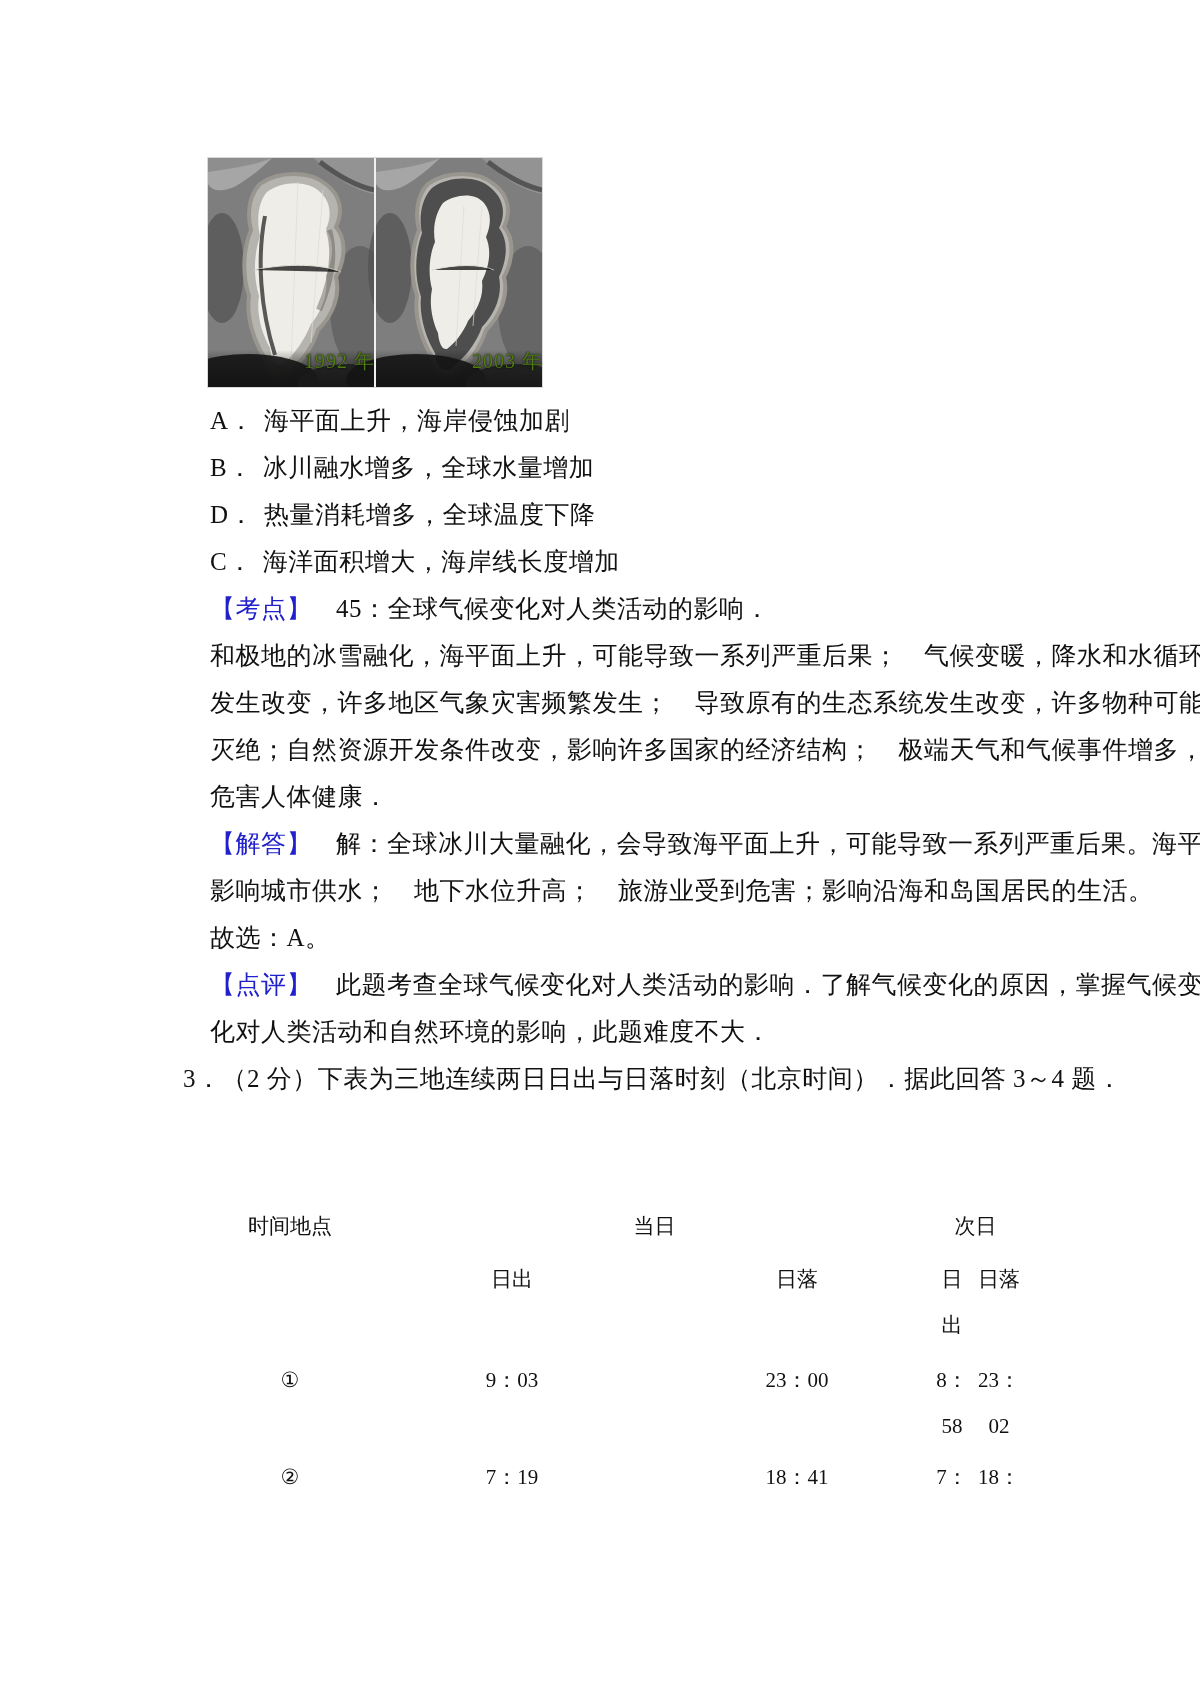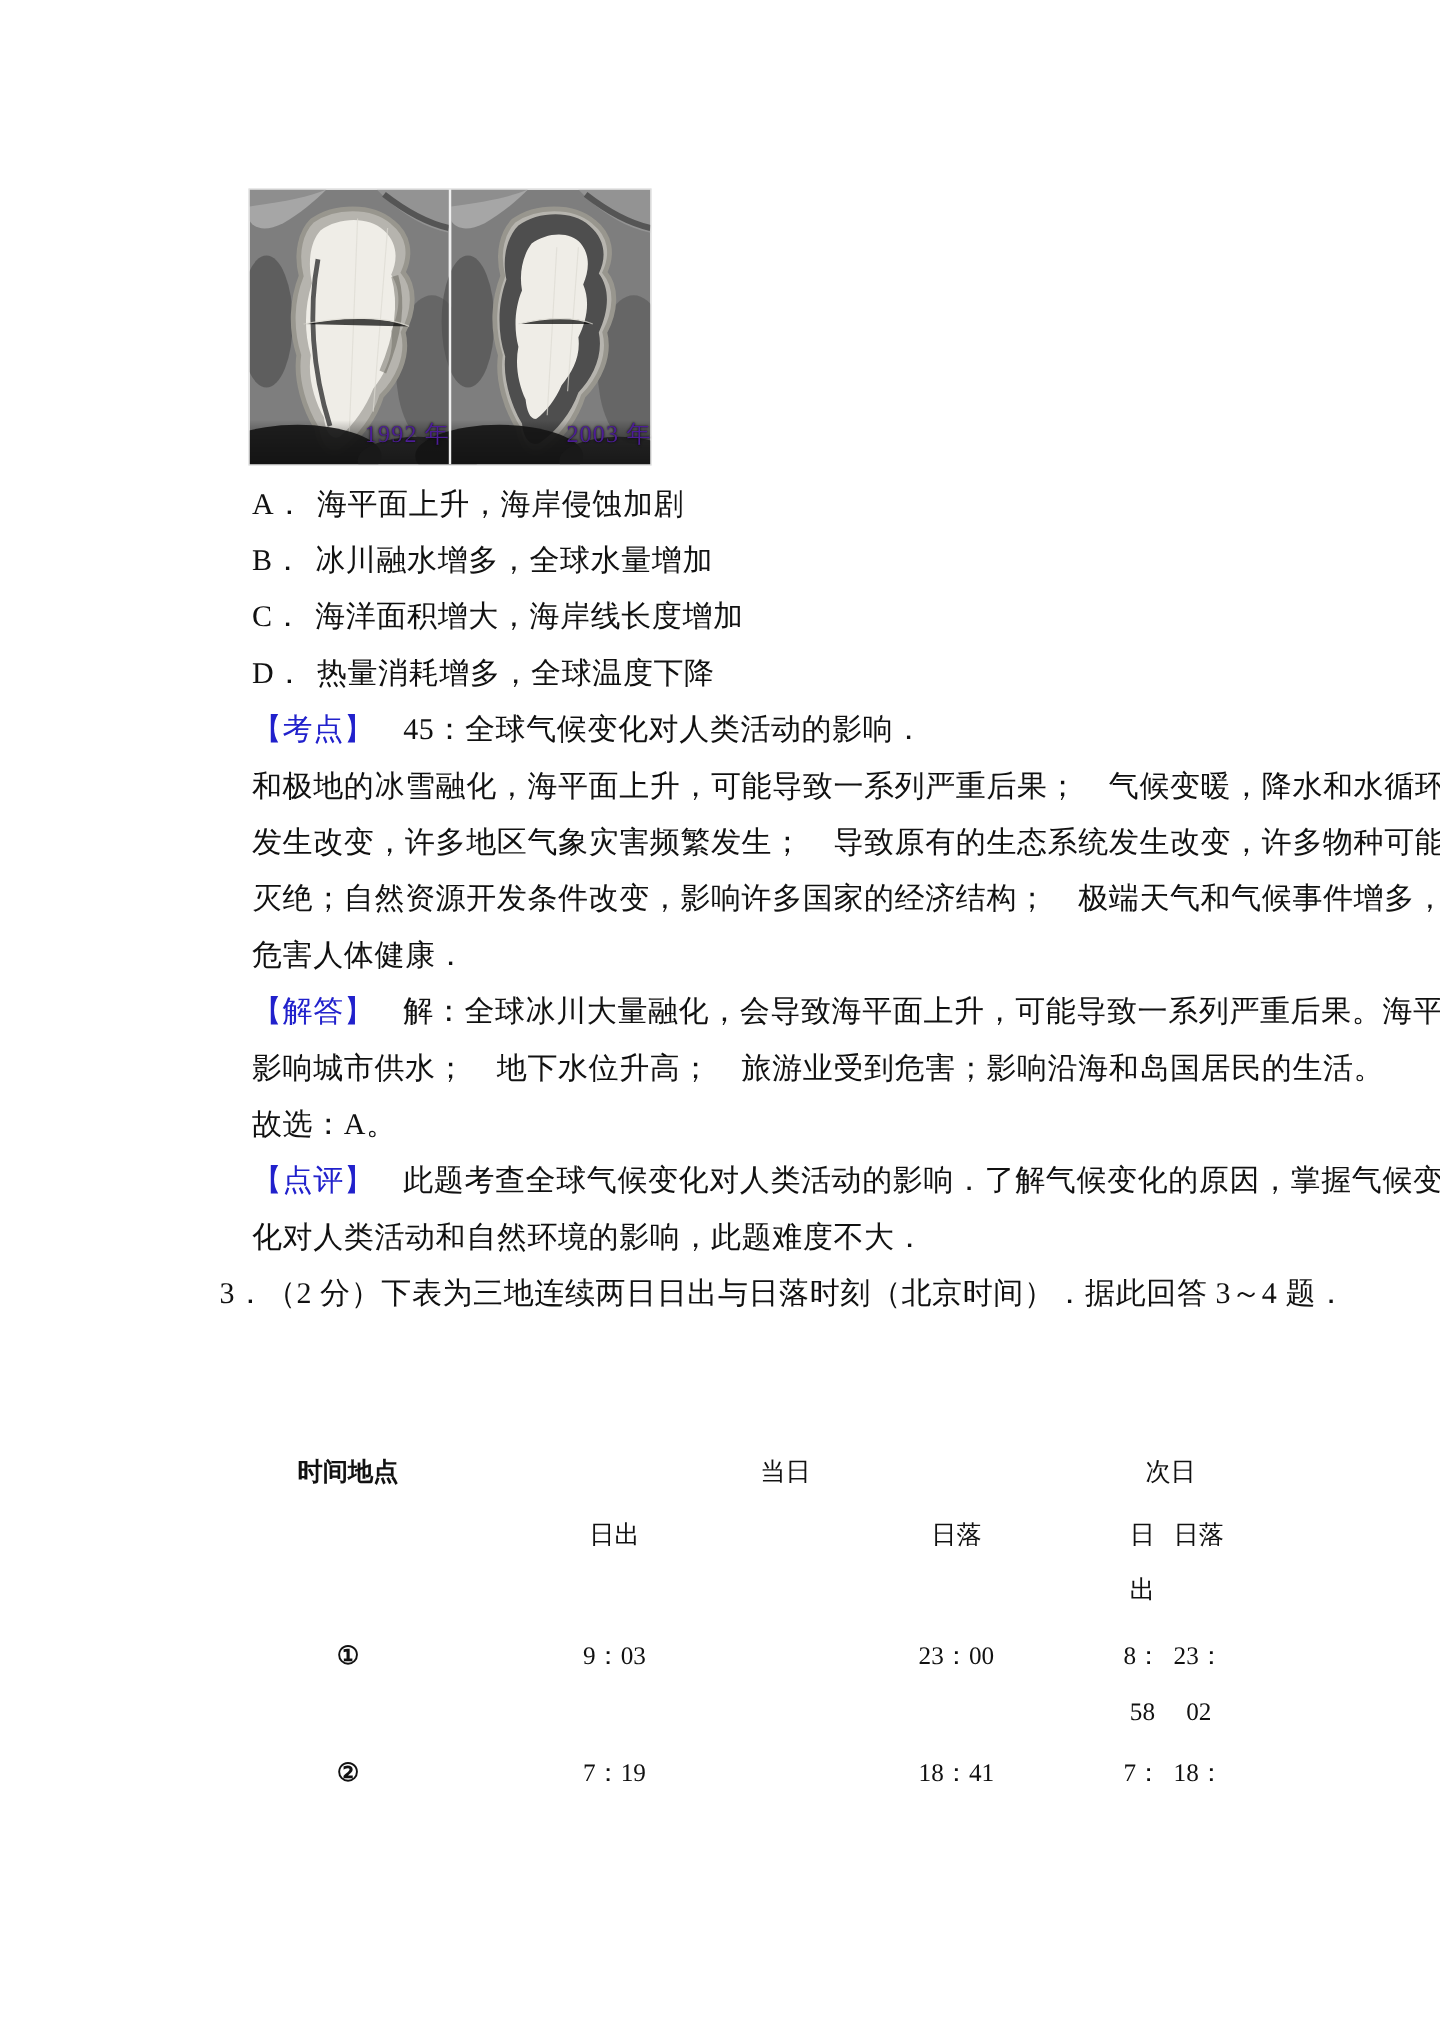--- a/index.html
+++ b/index.html
@@ -16,41 +16,41 @@
     overflow:hidden;
   }
   
   .figure{
     position:absolute;left:208px;top:158px;width:334px;height:229px;
     outline:1px solid #d9d9d9;
   }
   .figure svg{display:block;}
   .fig-caption{
     position:absolute;
-    color:#4c1d95;font-size:20px;letter-spacing:1px;white-space:nowrap;
+    color:#4d7c0f;font-size:20px;letter-spacing:1px;white-space:nowrap;
     text-shadow:0 0 2px #000;
   }
   .cap-1992{left:96px;top:190px;}
   .cap-2003{left:264px;top:190px;}
   
   .textflow{
     position:absolute;left:210px;top:397px;width:830px;
     font-size:25px;letter-spacing:0.5px;
   }
   .line{height:47px;line-height:47px;white-space:nowrap;}
   .opt-label{margin-right:10px;}
   .blabel{color:var(--label-blue);margin-right:24px;}
   .q3{margin-left:-27px;}
   
   .trow{position:absolute;left:0;width:1200px;font-size:21px;}
   .tc{
     position:absolute;text-align:center;
     line-height:46px;white-space:pre-line;
   }
-  .c1{left:210px;width:160px;font-weight:bold;}
+  .c1{left:210px;width:160px;}
   .c2{left:420px;width:184px;}
   .c3{left:705px;width:184px;}
   .c4{left:928px;width:48px;}
   .c5{left:976px;width:46px;}
   .cday{left:420px;width:469px;}
   .cnext{left:928px;width:95px;}
   .r-head{top:1203px;height:46px;}
   .r-sub{top:1256px;}
   .r-1{top:1357px;}
   .r-2{top:1454px;}
@@ -110,22 +110,22 @@
 
       <rect x="166" y="0" width="2" height="229" fill="#f0f0f0"></rect>
     </svg>
     <div class="fig-caption cap-1992">1992 年</div>
     <div class="fig-caption cap-2003">2003 年</div>
   </div>
 
   <div class="textflow">
     <div class="line"><span class="opt-label">A．</span><span>海平面上升，海岸侵蚀加剧</span></div>
     <div class="line"><span class="opt-label">B．</span><span>冰川融水增多，全球水量增加</span></div>
+    <div class="line"><span class="opt-label">D．</span><span>热量消耗增多，全球温度下降</span></div>
     <div class="line"><span class="opt-label">C．</span><span>海洋面积增大，海岸线长度增加</span></div>
-    <div class="line"><span class="opt-label">D．</span><span>热量消耗增多，全球温度下降</span></div>
 
     <div class="line"><span class="blabel">【考点】</span><span>45：全球气候变化对人类活动的影响．</span></div>
 
     <div class="line">和极地的冰雪融化，海平面上升，可能导致一系列严重后果；　气候变暖，降水和水循环</div>
     <div class="line">发生改变，许多地区气象灾害频繁发生；　导致原有的生态系统发生改变，许多物种可能</div>
     <div class="line">灭绝；自然资源开发条件改变，影响许多国家的经济结构；　极端天气和气候事件增多，</div>
     <div class="line">危害人体健康．</div>
 
     <div class="line"><span class="blabel">【解答】</span><span>解：全球冰川大量融化，会导致海平面上升，可能导致一系列严重后果。海平</span></div>
     <div class="line">影响城市供水；　地下水位升高；　旅游业受到危害；影响沿海和岛国居民的生活。</div>

